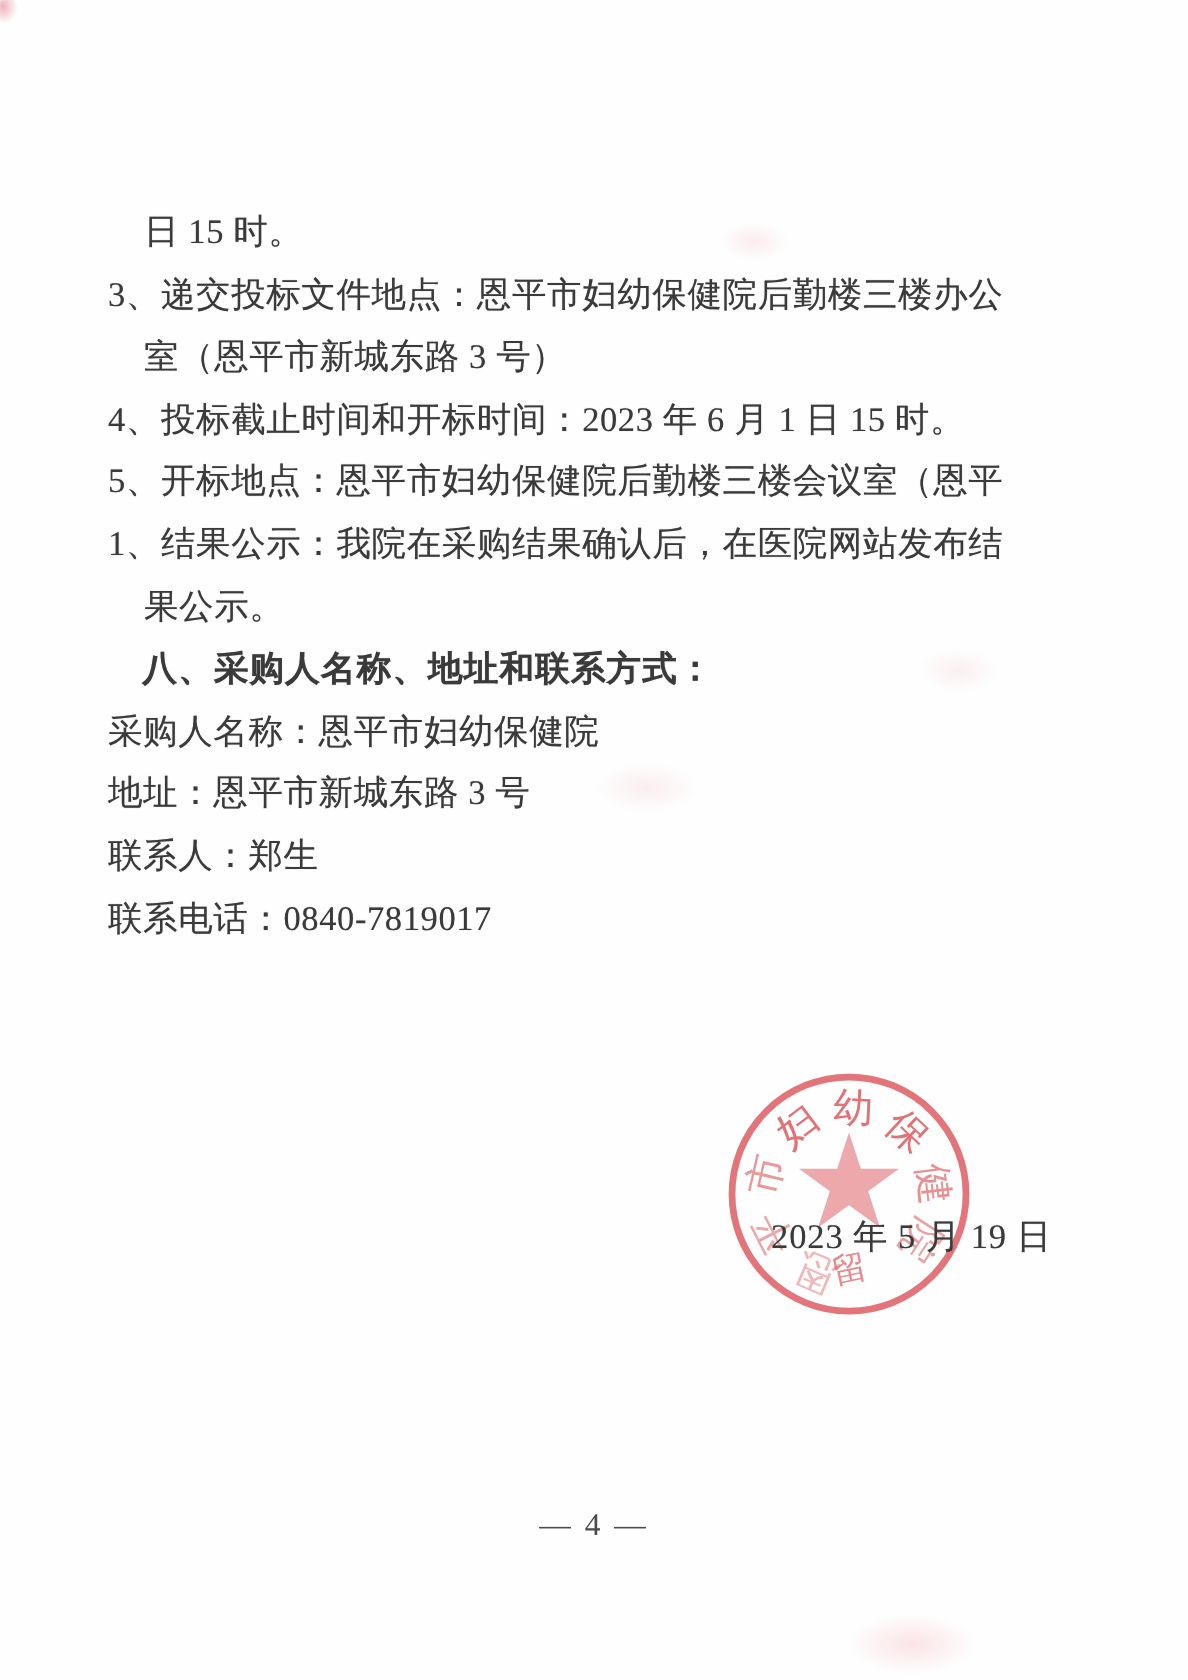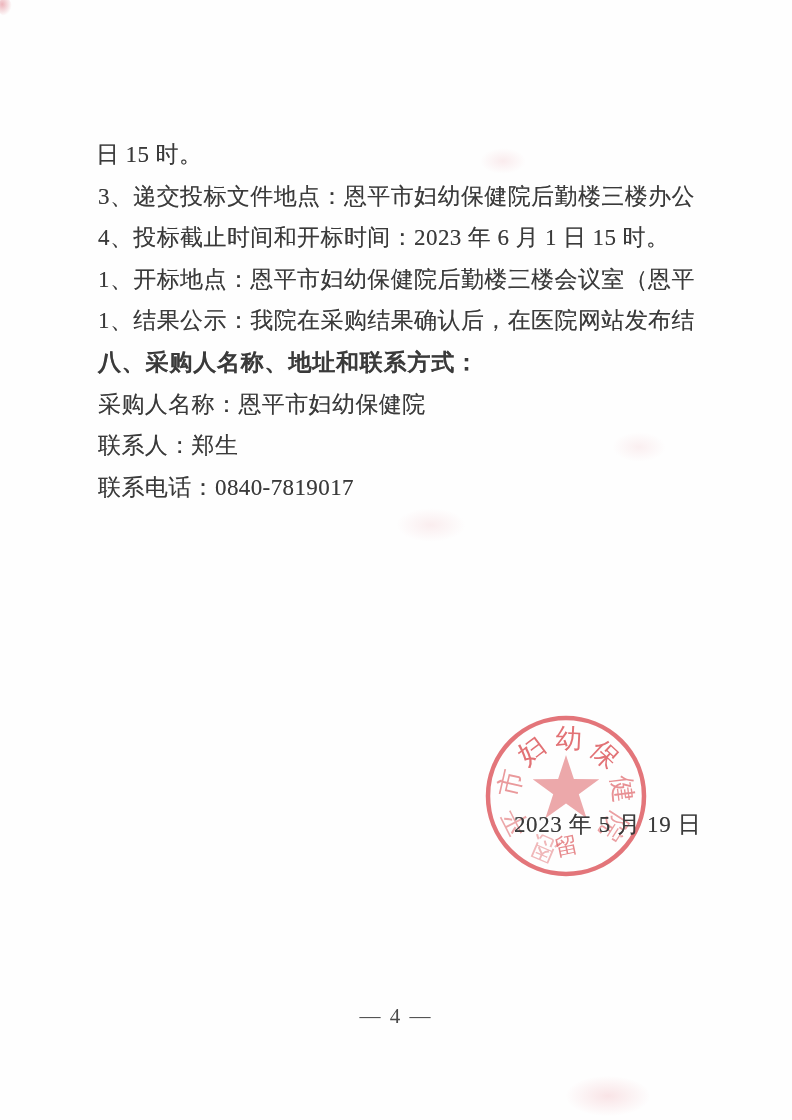--- a/index.html
+++ b/index.html
@@ -7,22 +7,22 @@
     width:792px;height:1120px;position:relative;background:#ffffff;
     font-family:"Liberation Serif","DejaVu Serif",serif;color:#3a3a3a;overflow:hidden;
   }
   .page{position:absolute;inset:0;background:#fefefe;}
   .doc-text{position:absolute;top:134px;left:0;width:636px;}
   .line{
     height:41.6px;line-height:41.6px;font-size:23px;padding-left:96px;
     white-space:pre;letter-spacing:0.4px;color:#3a3a3a;
     text-shadow:0 0 0.6px rgba(58,58,58,0.5);
   }
-  .line.indent{padding-left:98px;}
-  .line.bold{font-weight:bold;letter-spacing:0.8px;}
+  .line.indent{padding-left:72px;}
+  .line.bold{font-weight:bold;letter-spacing:0.8px;margin-left:23px;}
   .sig{
     position:absolute;font-size:23px;letter-spacing:0.6px;color:#3a3a3a;
     text-shadow:0 0 0.6px rgba(58,58,58,0.5);z-index:3;white-space:pre;
   }
   .sig-org{left:483px;top:768px;}
   .sig-date{left:514px;top:809px;}
   .pagenum{
     position:absolute;top:1004px;left:0;width:792px;text-align:center;
     font-size:21px;letter-spacing:2px;color:#4a4a4a;z-index:2;
   }
@@ -46,25 +46,28 @@
 
   <div class="smudge smudge-corner"></div>
   <div class="smudge smudge-a"></div>
   <div class="smudge smudge-b"></div>
   <div class="smudge smudge-c"></div>
   <div class="smudge smudge-d"></div>
 
   <div class="doc-text">
     <div class="line">日 15 时。</div>
     <div class="line indent">3、递交投标文件地点：恩平市妇幼保健院后勤楼三楼办公</div>
+    <div class="line">室（恩平市新城东路 3 号）</div>
     <div class="line indent">4、投标截止时间和开标时间：2023 年 6 月 1 日 15 时。</div>
-    <div class="line indent">1、开标地点：恩平市妇幼保健院后勤楼三楼会议室（恩平</div>
+    <div class="line indent">5、开标地点：恩平市妇幼保健院后勤楼三楼会议室（恩平</div>
     <div class="line indent">1、结果公示：我院在采购结果确认后，在医院网站发布结</div>
+    <div class="line">果公示。</div>
     <div class="line indent bold">八、采购人名称、地址和联系方式：</div>
     <div class="line indent">采购人名称：恩平市妇幼保健院</div>
+    <div class="line indent">地址：恩平市新城东路 3 号</div>
     <div class="line indent">联系人：郑生</div>
     <div class="line indent">联系电话：0840-7819017</div>
   </div>
 
   <svg class="seal" viewBox="0 0 240 240">
     <g fill="#d9474c" stroke="none" opacity="0.85">
       <circle cx="120" cy="120" r="78" fill="none" stroke="#d9474c" stroke-width="4.5" opacity="0.88"></circle>
       <polygon opacity="0.55" points="120,79 127.9,103.1 153.3,103.2 132.8,118.2 140.6,142.3 120,127.5 99.4,142.3 107.2,118.2 86.7,103.2 112.1,103.1"></polygon>
       <g font-size="27" text-anchor="middle" dominant-baseline="central" font-family="Liberation Serif, DejaVu Serif, serif">
         <text x="120" y="63" transform="rotate(-157 120 120)" opacity="0.45">恩</text>

